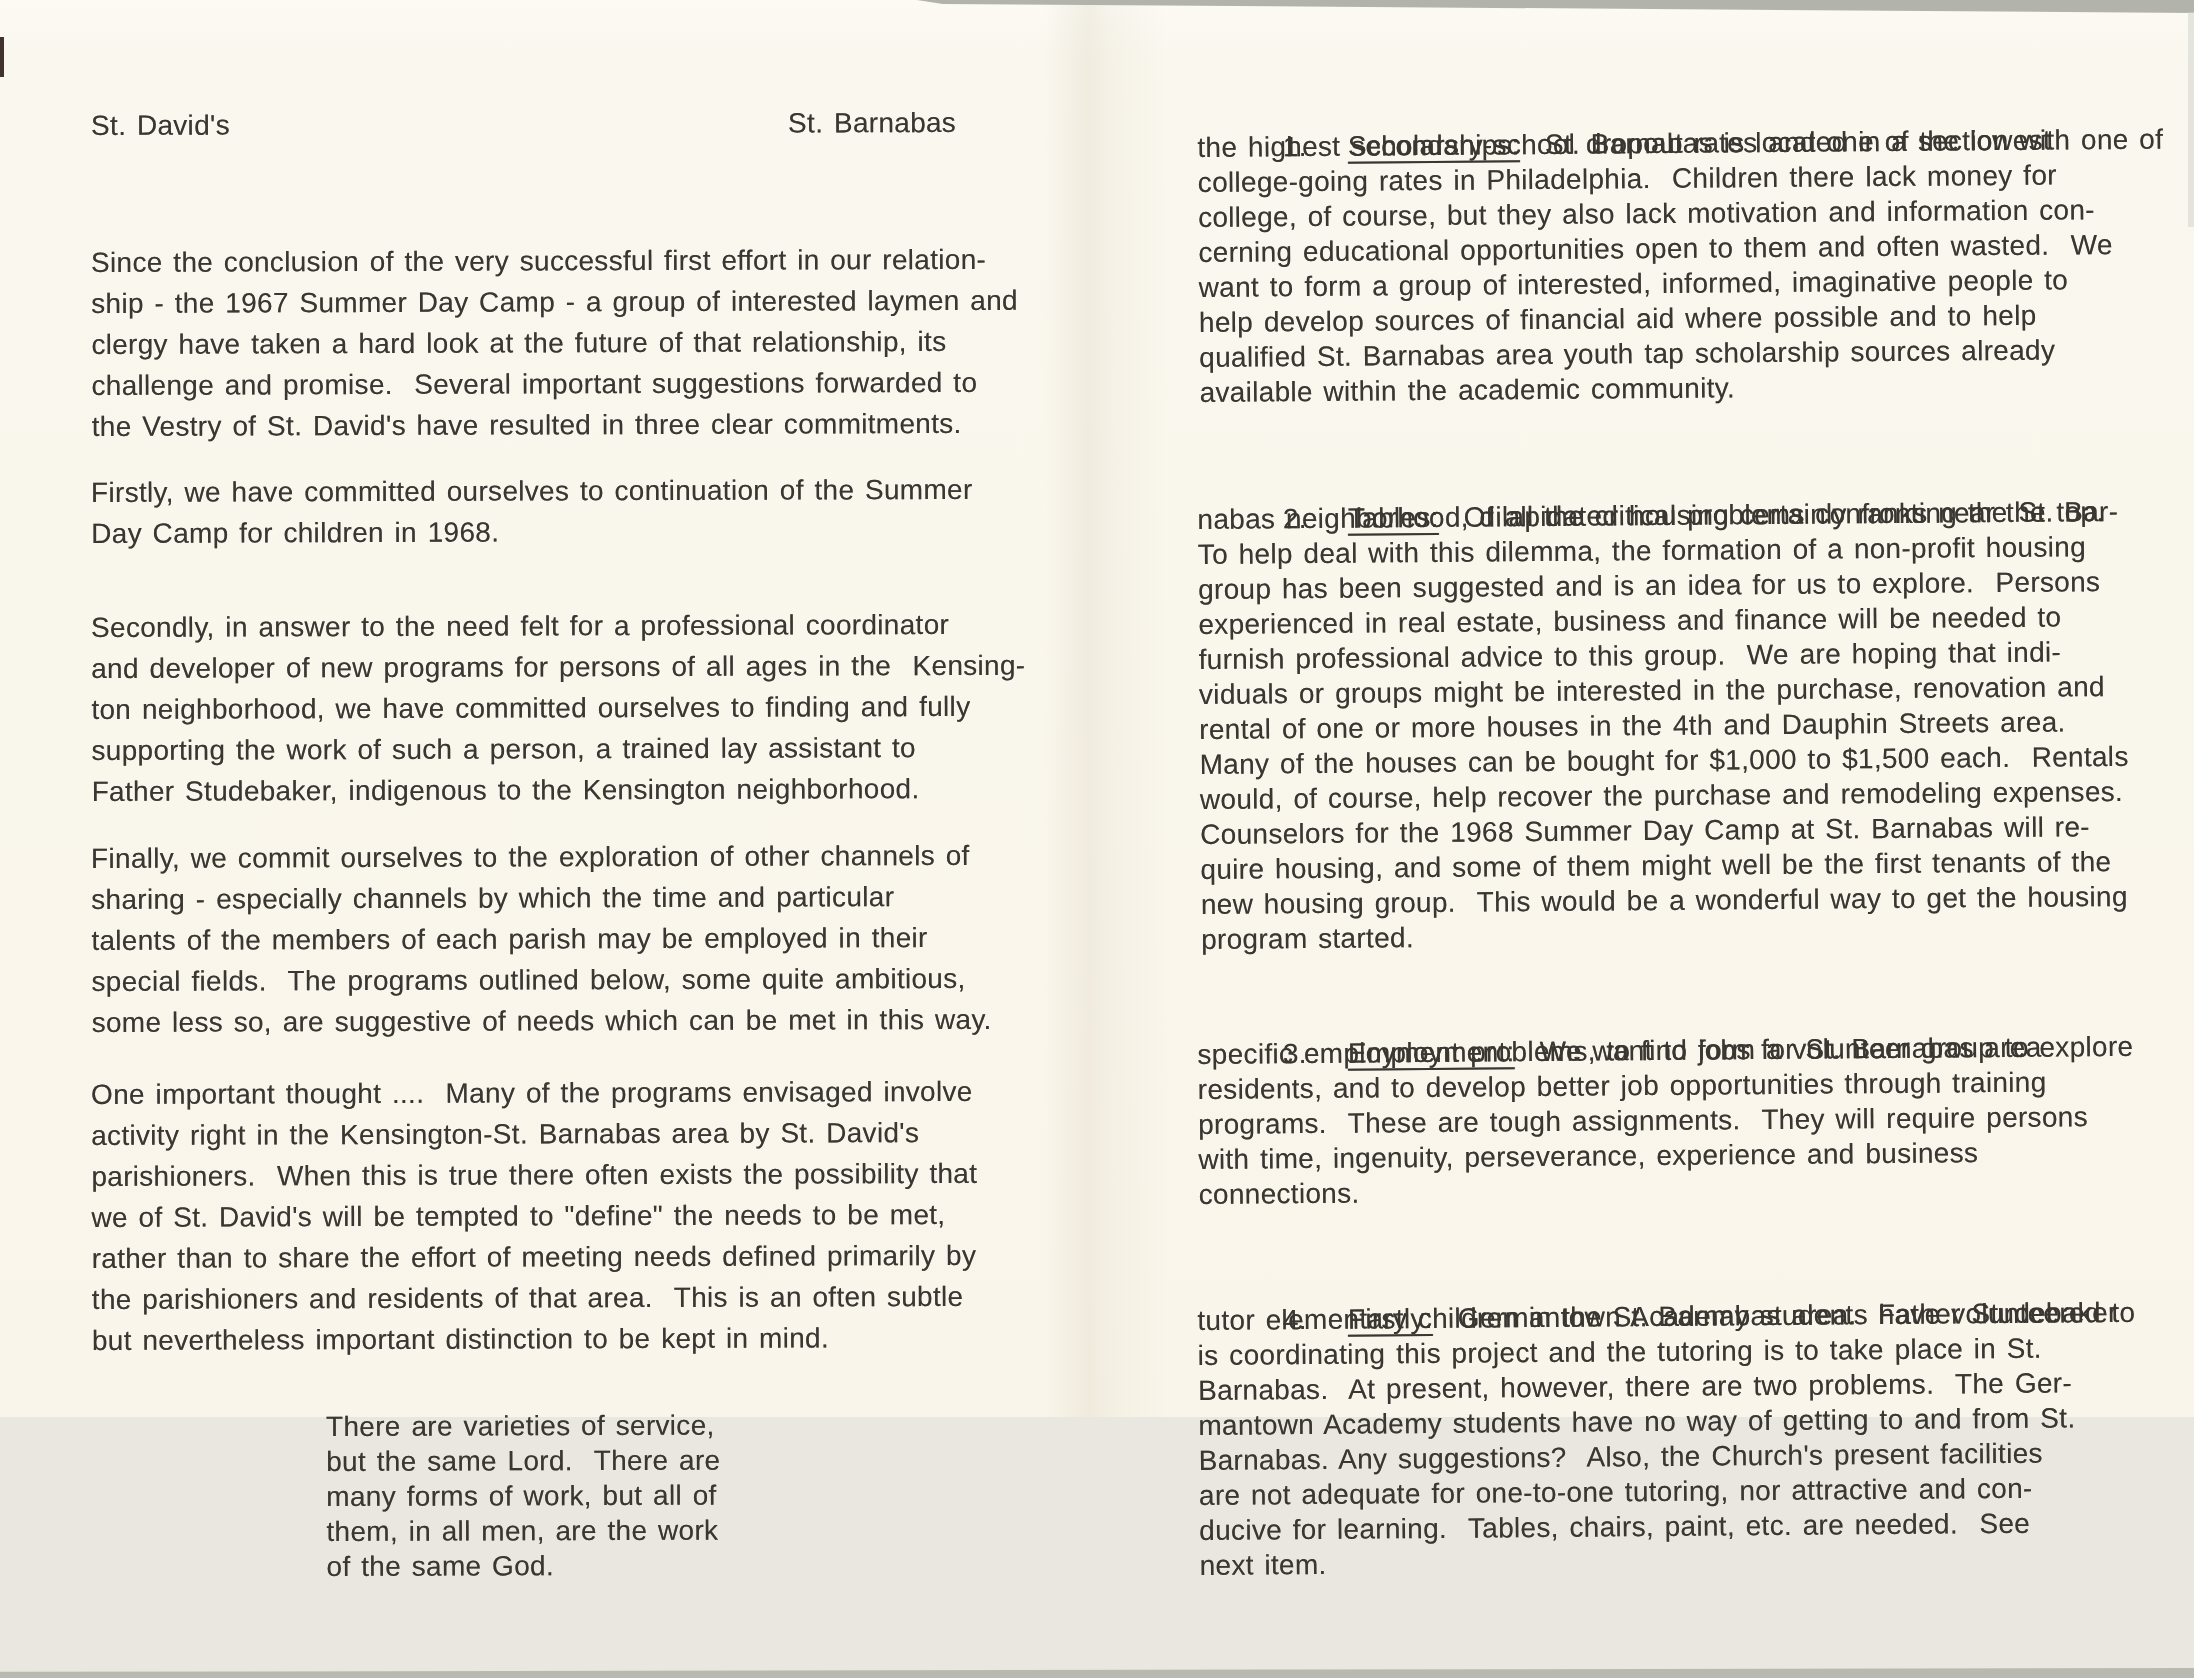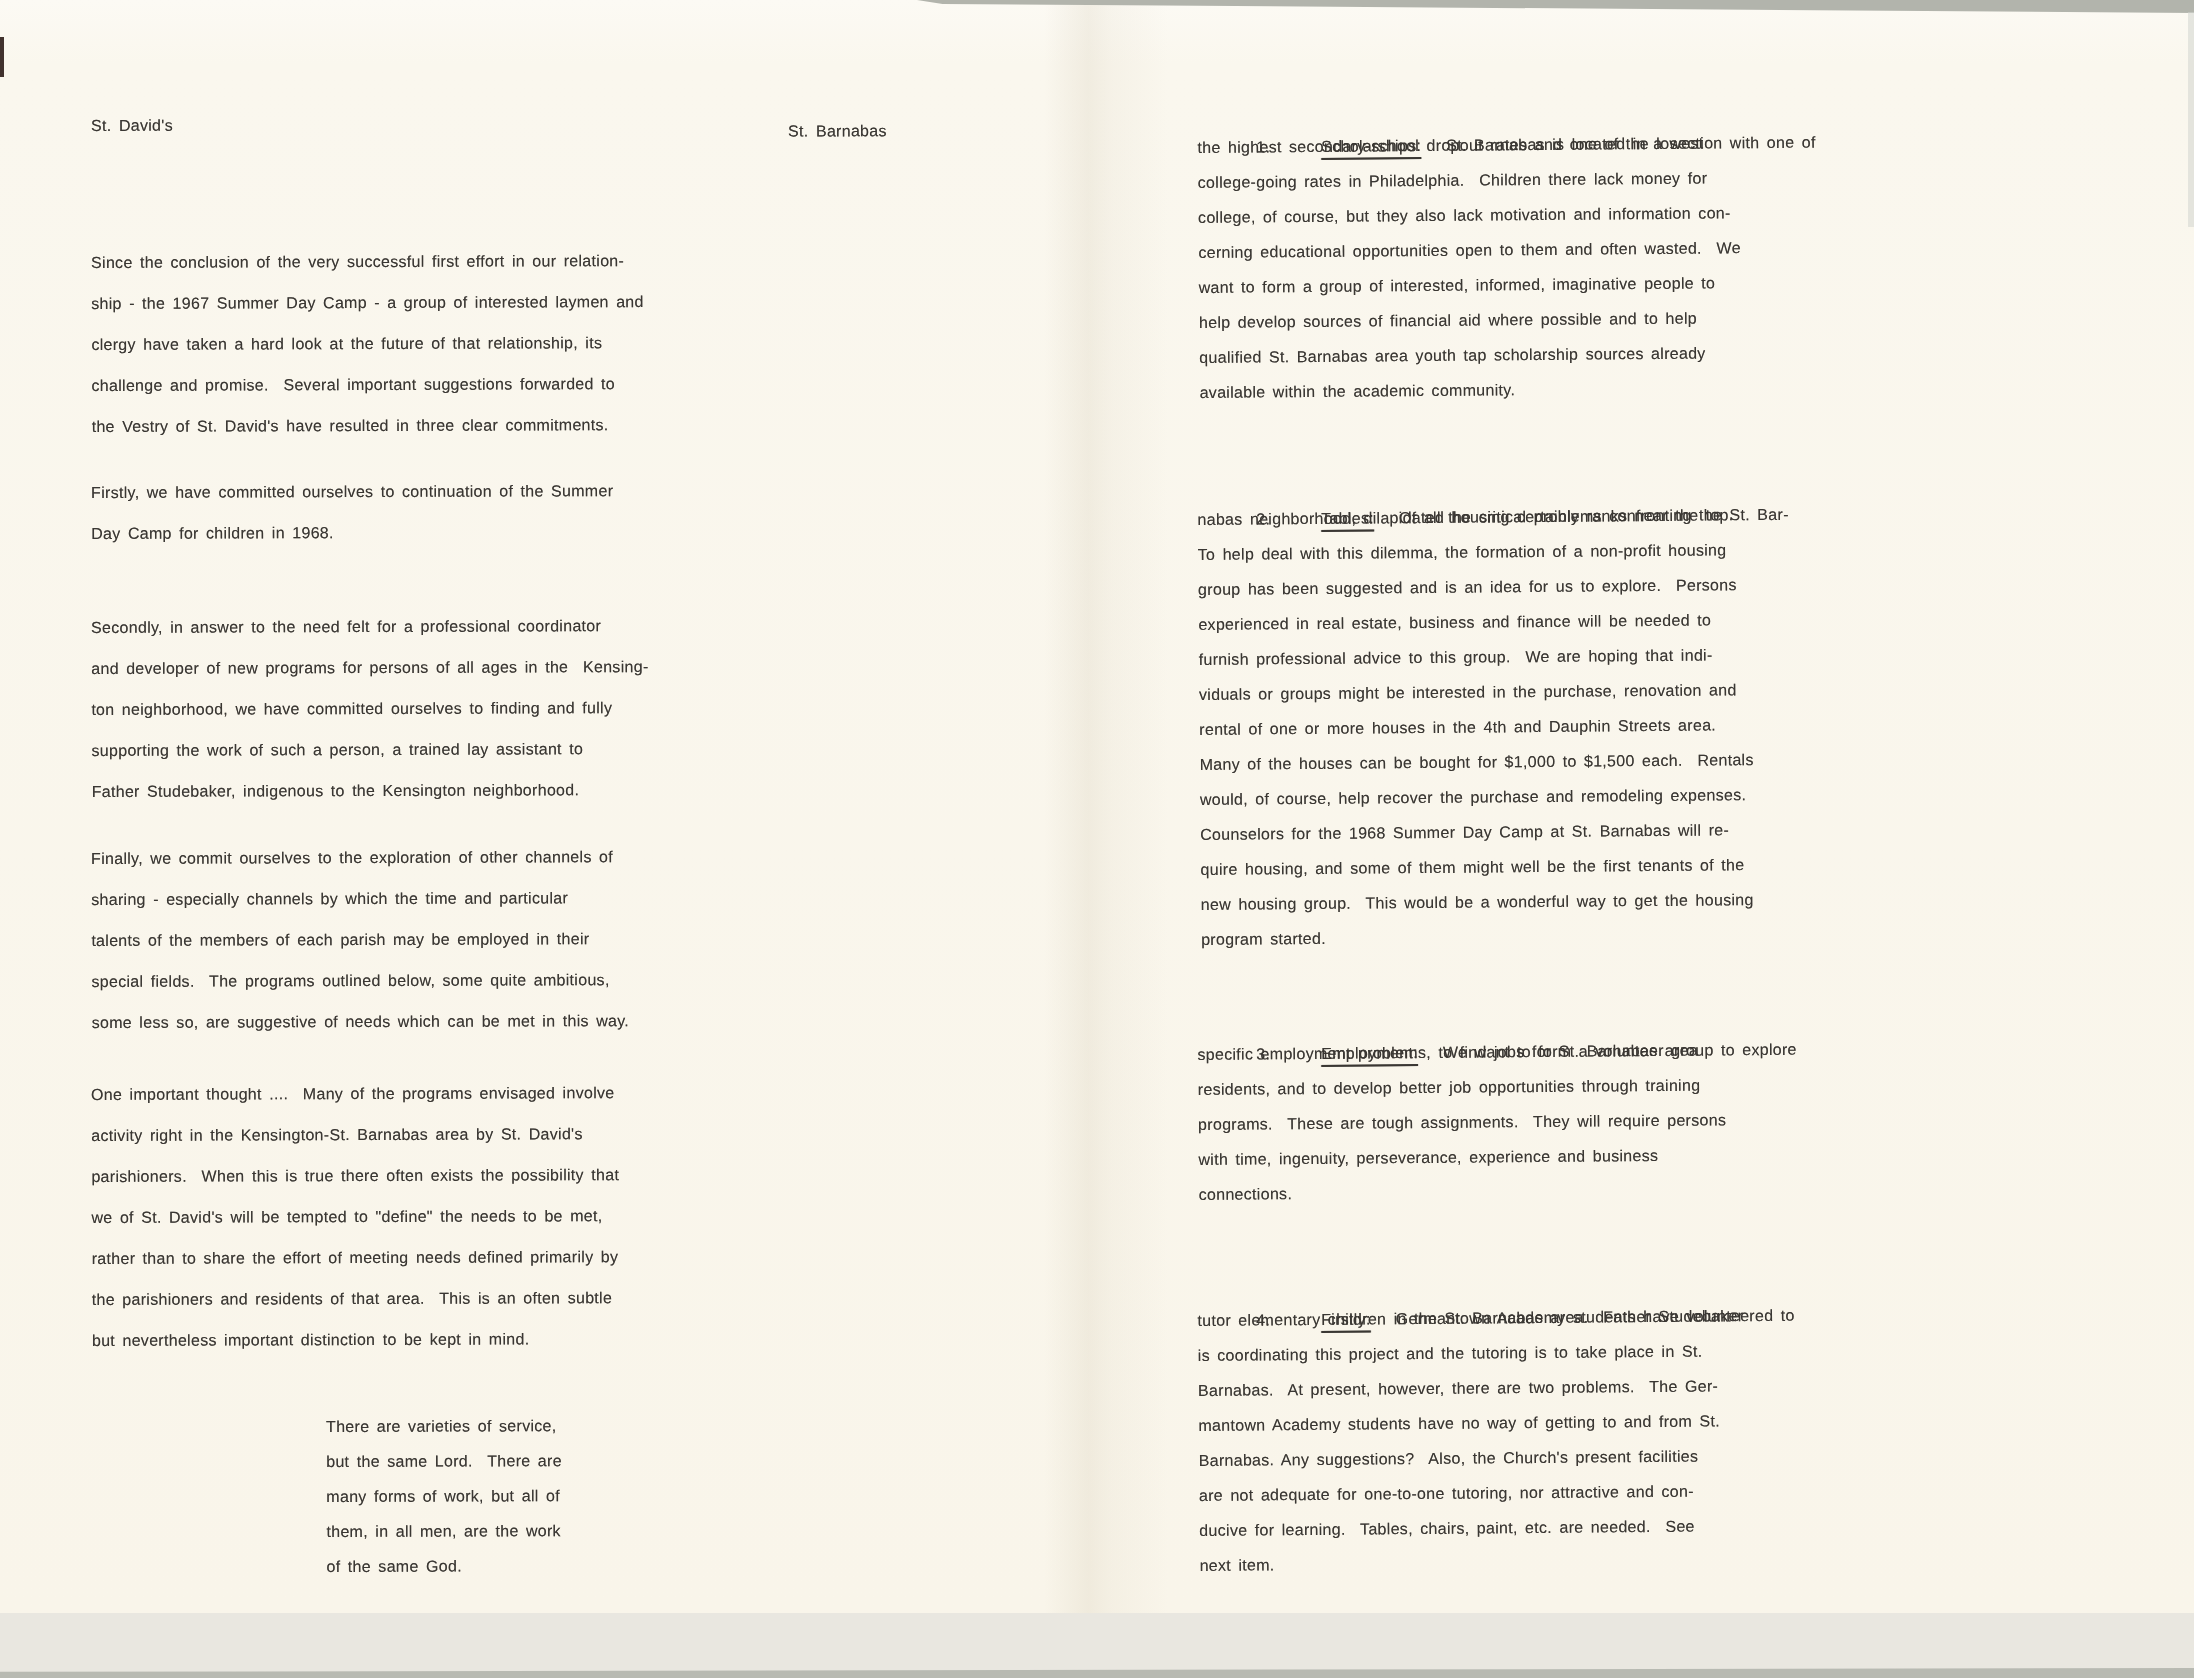--- a/index.html
+++ b/index.html
@@ -4,26 +4,26 @@
 <style>
   html, body { margin: 0; padding: 0; }
   body {
     width: 2194px; height: 1679px;
     overflow: hidden;
     background: #e9e7e0;
     font-family: "Liberation Sans", "DejaVu Sans", sans-serif;
   }
   .sheet {
     position: absolute; left: 0; top: 0;
-    width: 2194px; height: 1613px;
+    width: 2194px; height: 1417px;
     color: #3a3733;
     background:
       linear-gradient(90deg, rgba(0,0,0,0) 1044px, rgba(190,178,150,0.16) 1088px, rgba(190,178,150,0.08) 1112px, rgba(0,0,0,0) 1168px),
       linear-gradient(180deg, #fcfaf4 0%, #faf7ee 4%, #f9f5ea 100%);
-    font-size: 16px;
+    font-size: 28px;
     letter-spacing: 0.3px;
     word-spacing: 2.6px;
     text-shadow: 0 0 0.5px rgba(58,55,51,0.55);
   }
   
   .scan-strip-top {
     position: absolute; left: 917px; top: 0;
     width: 1278px; height: 13px;
     background: #b2b4ac;
     clip-path: polygon(0 0, 100% 0, 100% 100%, 2% 30%);
@@ -48,21 +48,21 @@
   .page-left  { left: 0;      width: 1109px; }
   .page-right { left: 1197px; width: 998px; text-decoration: underline; }
   .block { position: absolute; transform-origin: 0 0; }
   .page-left  .block { left: 91px; transform: rotate(-0.2deg); }
   .page-right .block { left: 0;     transform: rotate(-0.5deg); }
   .line { white-space: pre; }
   .page-left  .line { line-height: 41px; height: 41px; }
   .page-right .line { line-height: 35px; height: 35px; }
   .quote-block .line { line-height: 35px; height: 35px; }
   .header-row { width: 953px; }
-  .header-right { position: absolute; left: 697px; top: 8px; }
+  .header-right { position: absolute; left: 697px; top: 0; }
   .item-num { display: inline-block; width: 65px; }
   .item-title {
     text-decoration: underline;
     text-decoration-thickness: 2.3px;
     text-underline-offset: 5.9px;
     margin-right: 25px;
   }
 </style>
 </head>
 <body>

